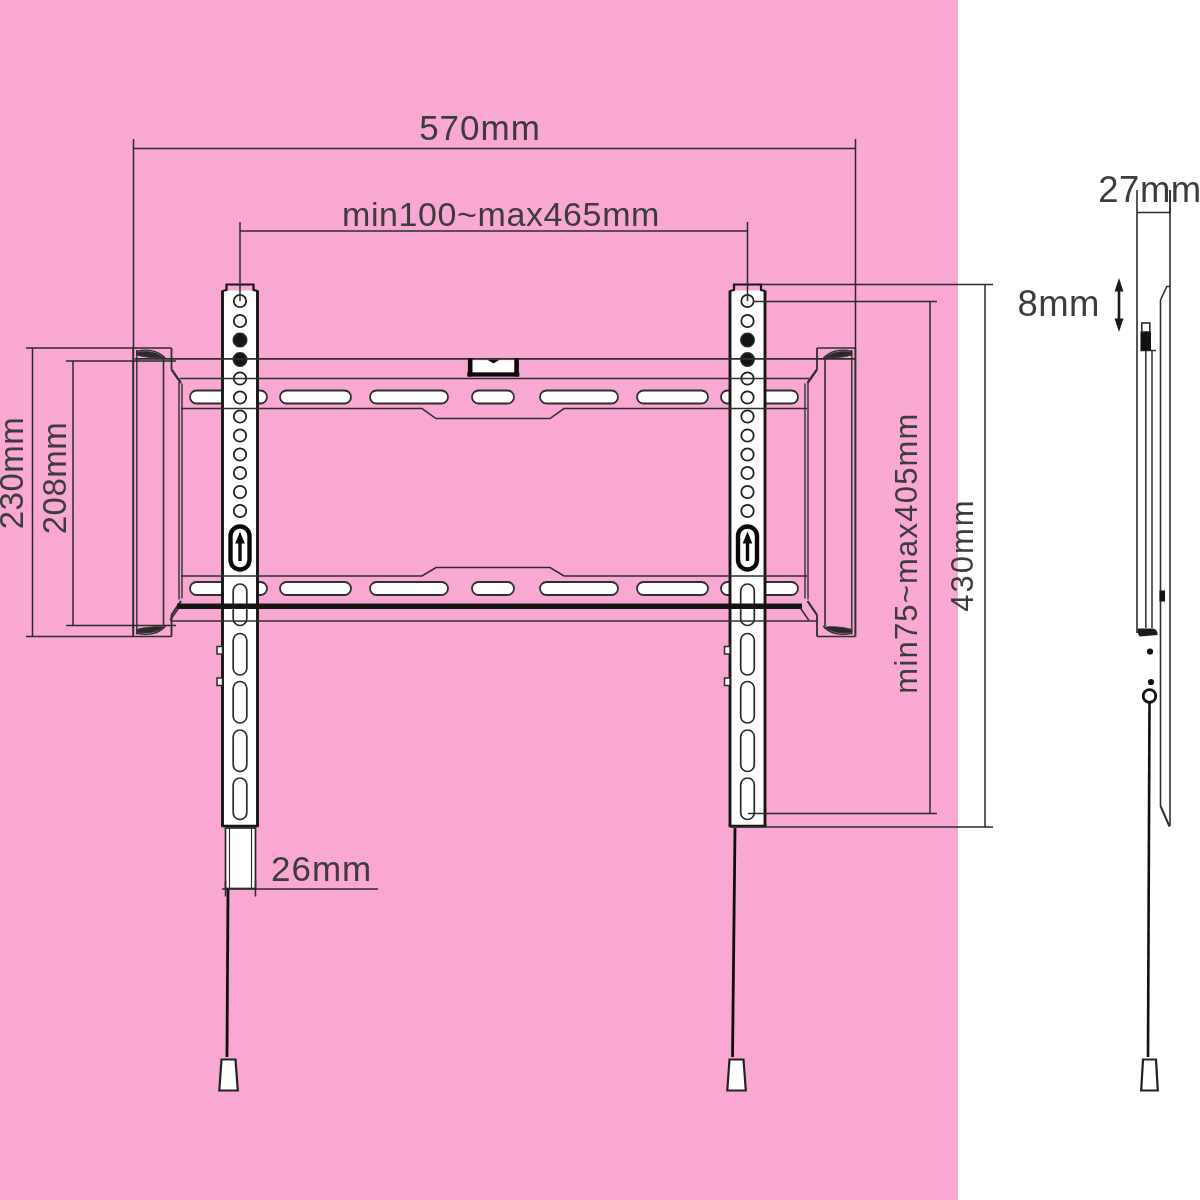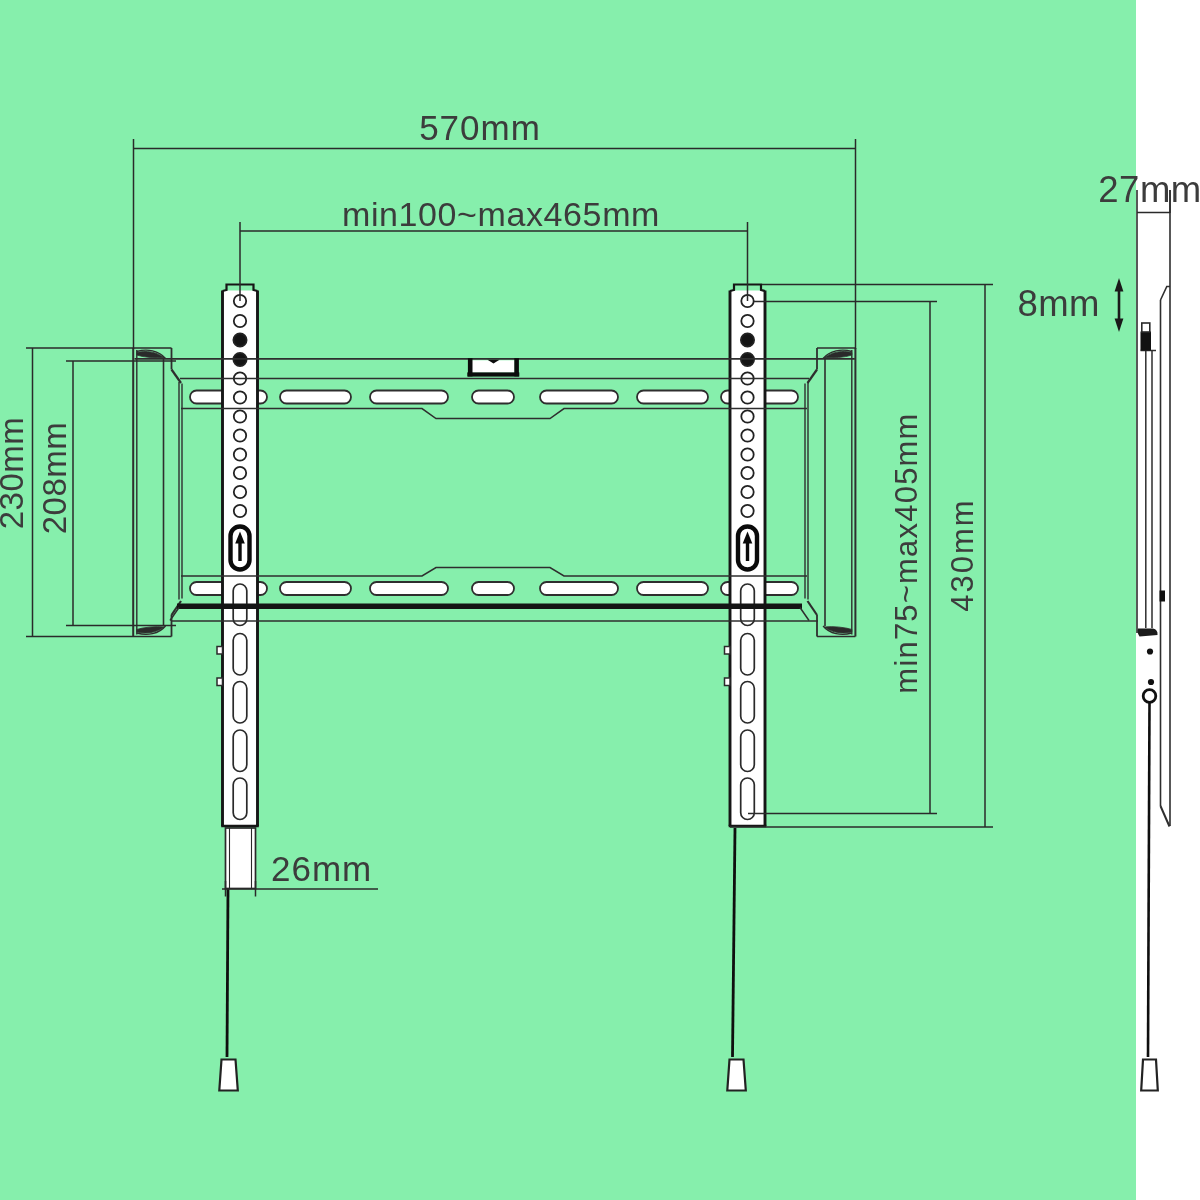--- a/index.html
+++ b/index.html
@@ -1,16 +1,16 @@
 <!DOCTYPE html>
 <html><head>
 <meta charset="utf-8">
 <style>
   html,body{margin:0;padding:0;background:#ffffff;}
-  .wrap{width:1136px;height:1200px;position:relative;background:#86efac;}
+  .wrap{width:958px;height:1200px;position:relative;background:#f9a8d4;}
   text{font-family:"Liberation Sans", sans-serif;fill:#3c3c3c;}
 </style>
 </head>
 <body>
 <div class="wrap">
 <svg width="1200" height="1200" viewBox="0 0 1200 1200" fill="none" stroke-linecap="butt">
 
 <g id="front">
 
 <g stroke="#2e2e2e">

